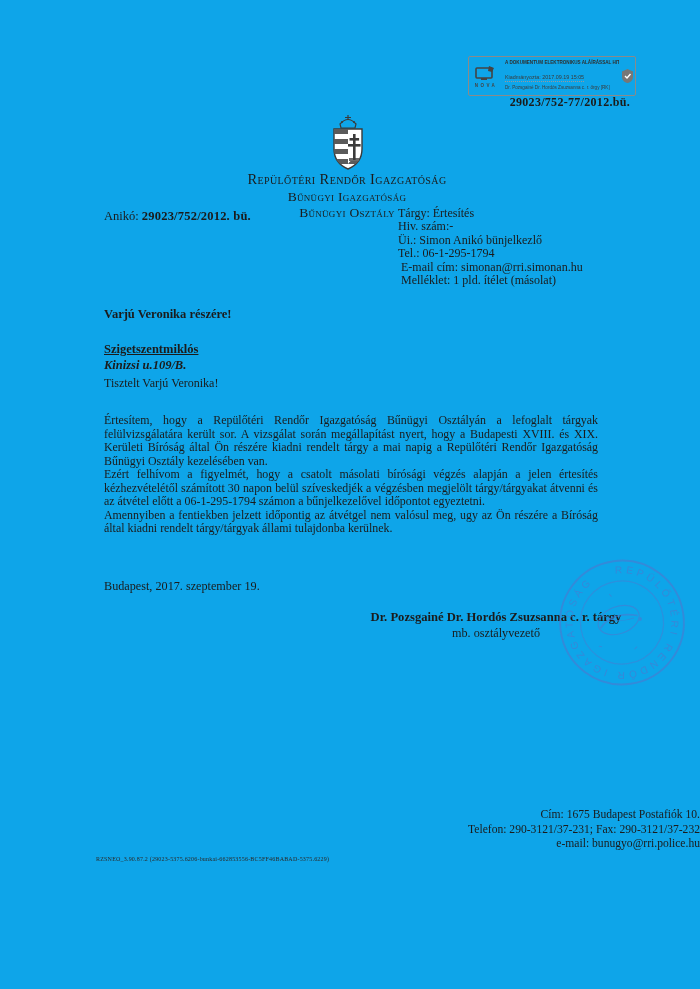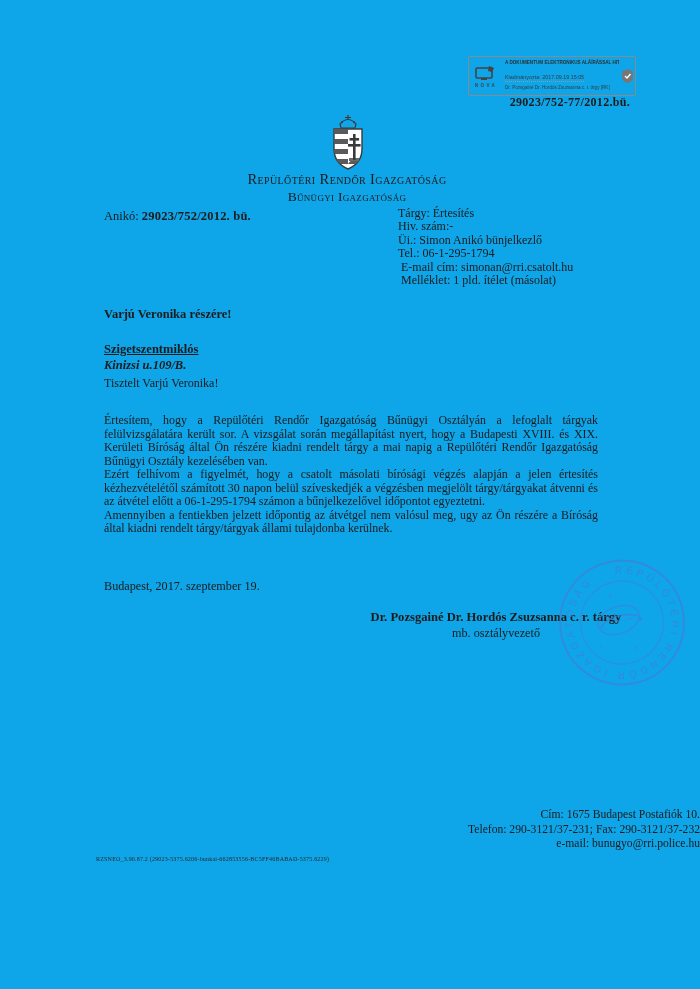--- a/index.html
+++ b/index.html
@@ -118,32 +118,33 @@
         <rect x="26" y="20" width="2.6" height="26" fill="#3a3a3a"></rect>
         <rect x="22.5" y="24" width="9.6" height="2.6" fill="#3a3a3a"></rect>
         <rect x="21" y="30" width="12.6" height="2.6" fill="#3a3a3a"></rect>
       </g>
     </svg>
   </div>
 
   <div class="org-header">
     <div class="org-line1">Repülőtéri Rendőr Igazgatóság</div>
     <div class="org-line2">Bűnügyi Igazgatóság</div>
+    <div class="org-line3">Bűnügyi Osztály</div>
   </div>
 
   <div class="ref-number">
     <span>Anikó: </span><b>29023/752/2012. bü.</b>
   </div>
 
   <div class="info-block">
     <div>Tárgy: Értesítés</div>
     <div>Hiv. szám:-</div>
     <div>Üi.: Simon Anikó bünjelkezlő</div>
     <div>Tel.: 06-1-295-1794</div>
-    <div style="padding-left:3px">E-mail cím: simonan@rri.csatolt.hu</div>
+    <div style="padding-left:3px">E-mail cím: simonan@rri.simonan.hu</div>
     <div style="padding-left:3px">Melléklet: 1 pld. ítélet (másolat)</div>
   </div>
 
   <div class="addressee">
     <div class="addressee-name">Varjú Veronika részére!</div>
     <div class="addressee-city">Szigetszentmiklós</div>
     <div class="addressee-street">Kinizsi u.109/B.</div>
   </div>
 
   <div class="salutation">Tisztelt Varjú Veronika!</div>

